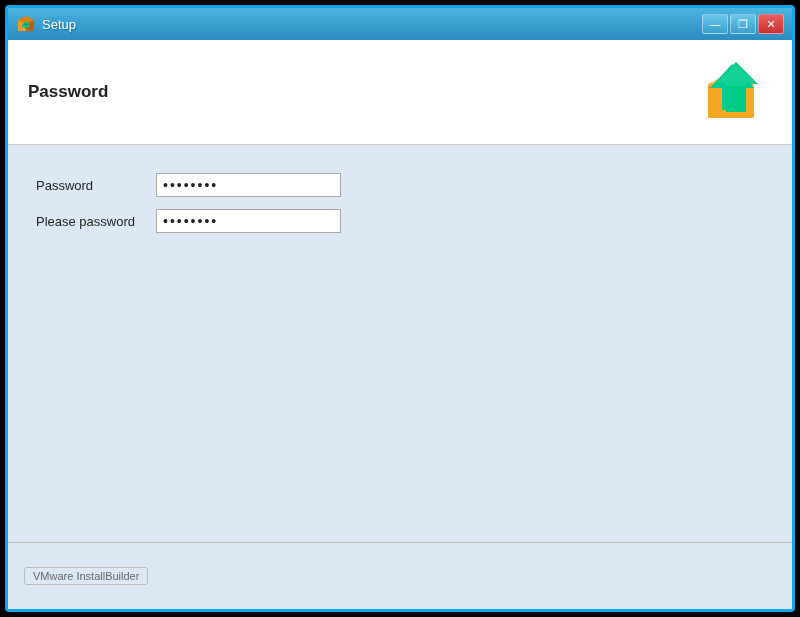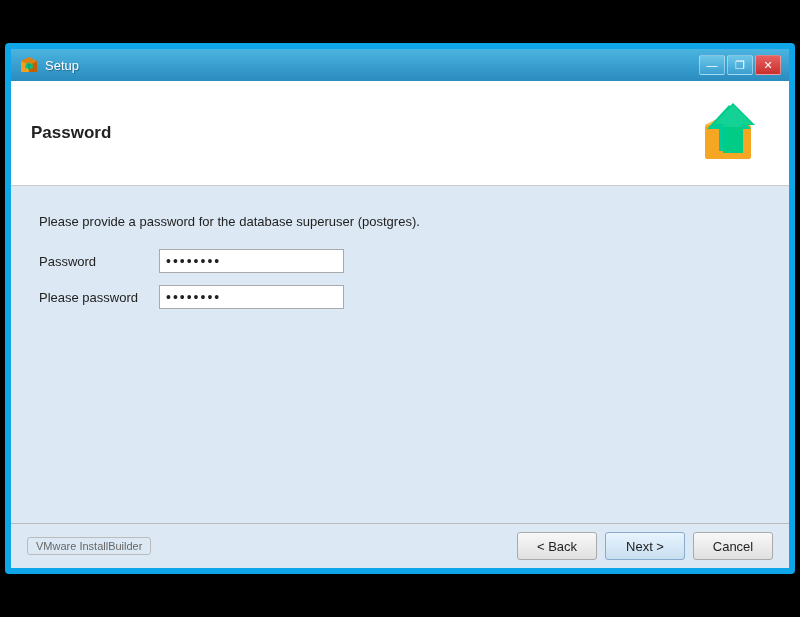--- a/index.html
+++ b/index.html
@@ -13,23 +13,23 @@
       height: 617px;
       background: #000;
       display: flex;
       align-items: center;
       justify-content: center;
       font-family: 'Segoe UI', Tahoma, Arial, sans-serif;
     }
 
     .window {
       width: 790px;
-      height: 531px;
+      height: 607px;
       background: #f0f0f0;
-      border: 6px solid #0ea5e9;
+      border: 3px solid #0ea5e9;
       border-radius: 4px;
       display: flex;
       flex-direction: column;
       overflow: hidden;
       box-shadow: 2px 2px 8px rgba(0,0,0,0.4);
     }
 
     
     .title-bar {
       background: linear-gradient(to bottom, #4ab4e0, #2a8bbf);
@@ -140,21 +140,21 @@
       font-size: 14px;
       color: #222;
       letter-spacing: 2px;
       outline: none;
     }
 
     
     .footer {
       background: #dce9f5;
       border-top: 1px solid #bbb;
-      padding: 8px 16px;
+      padding: 24px 16px;
       display: flex;
       align-items: center;
       flex-shrink: 0;
     }
 
     .footer-brand {
       font-size: 11px;
       color: #666;
       flex: 1;
     }
@@ -232,37 +232,31 @@
       <polygon points="32,10 52,30 42,30 42,52 22,52 22,30 12,30" fill="#00bb88"></polygon>
       <polygon points="32,8 54,32 42,32 42,54 22,54 22,32 10,32" fill="#00cc99"></polygon>
 
       <polygon points="36,6 58,28 46,28 46,56 26,56 26,28 14,28" fill="#00cc88"></polygon>
 
       <polygon points="36,8 55,27 46,27 46,30 26,30 26,27 17,27" fill="#33ddaa" opacity="0.4"></polygon>
     </svg>
   </div>
 
   <div class="content-area">
-    <div class="description-text">Please provide a password for the database superuser (postgres).</div>
 
     <div class="form-row">
       <label class="form-label">Password</label>
       <input class="form-input" type="password" value="••••••••" style="">
     </div>
 
     <div class="form-row">
       <label class="form-label">Please password</label>
       <input class="form-input" type="password" value="••••••••" style="">
     </div>
   </div>
 
   <div class="footer">
     <div class="footer-brand">
       <span class="footer-brand-box">VMware InstallBuilder</span>
     </div>
-    <div class="footer-buttons">
-      <button class="footer-btn">&lt; Back</button>
-      <button class="footer-btn primary">Next &gt;</button>
-      <button class="footer-btn">Cancel</button>
-    </div>
   </div>
 
 </div>
 
 </body></html>

